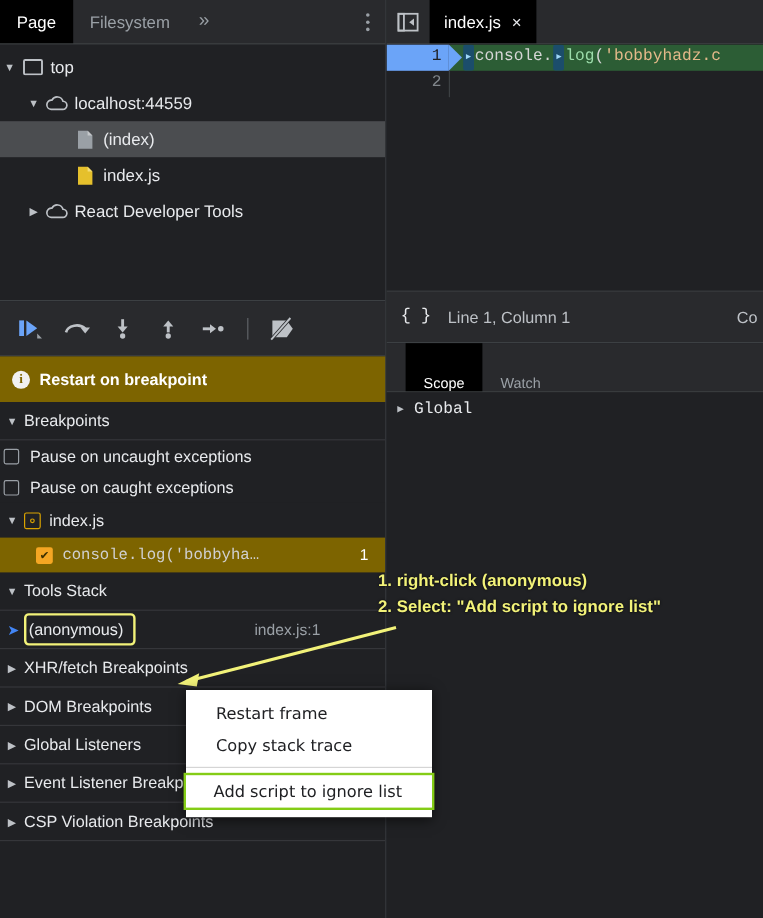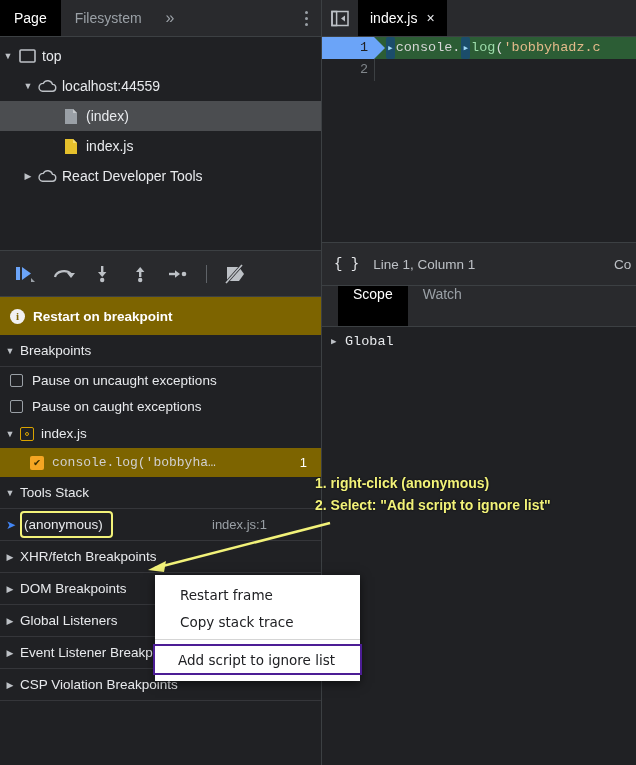--- a/index.html
+++ b/index.html
@@ -193,21 +193,21 @@
     text-align: center;
     font-size: 9px;
     color: #bdc1c6;
   }
   .chk-row {
     display: flex;
     align-items: center;
     height: 26px;
     font-size: 13.5px;
     color: #e8eaed;
-    padding-left: 10px;
+    padding-left: 3px;
     gap: 9px;
   }
   .chkbox {
     width: 13px; height: 13px;
     border: 1px solid #9aa0a6;
     border-radius: 2px;
     background: transparent;
     box-sizing: border-box;
     flex: 0 0 13px;
   }
@@ -426,23 +426,23 @@
     height: 40px;
     min-height: 40px;
     display: flex;
     align-items: stretch;
     background: #292a2d;
     border-bottom: 1px solid #3c4043;
     padding-left: 16px;
   }
   .scope-tab {
     display: flex;
-    align-items: flex-start;
+    align-items: flex-end;
     padding: 0 15px;
-    font-size: 14px;
+    font-size: 12px;
     color: #9aa0a6;
     cursor: default;
   }
   .scope-tab.active {
     background: #000000;
     color: #ffffff;
   }
   .scope-body {
     flex: 1;
     background: #202124;
@@ -501,21 +501,21 @@
     padding-left: 25px;
     cursor: default;
     white-space: nowrap;
   }
   .ctx-sep {
     height: 1px;
     background: #d5d5d5;
     margin: 4px 0;
   }
   .ctx-item.highlighted {
-    border: 2px solid #4c1d95;
+    border: 2px solid #84cc16;
     height: 31px;
     padding-left: 23px;
     box-sizing: border-box;
     margin: 0 -2px;
     width: calc(100% + 4px);
   }
   .ctx-pad { height: 6px; }
 
   
   .overlay-svg {

